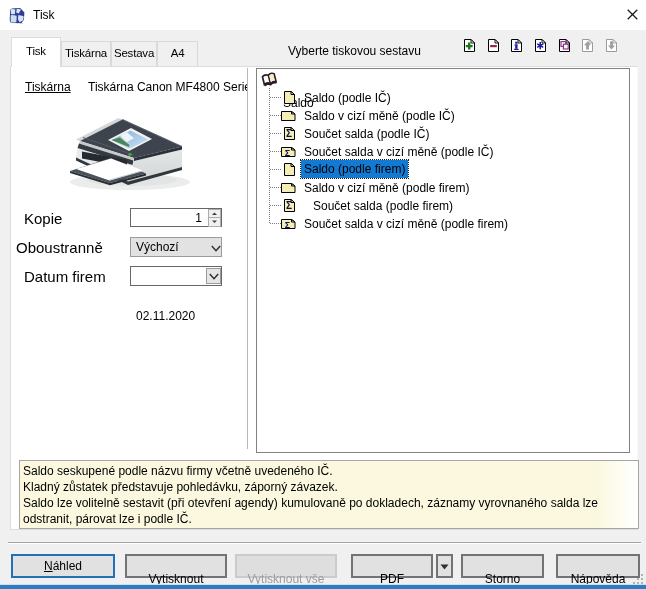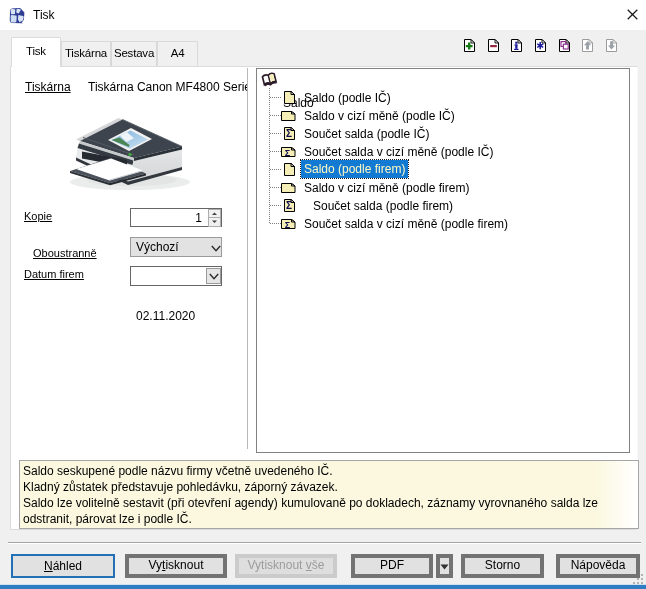--- a/index.html
+++ b/index.html
@@ -10,29 +10,29 @@
   .page{left:10px;top:66px;width:628px;height:464px;background:#fff;border:1px solid #dcdcdc;border-right-color:#f8f8f8;box-sizing:border-box;}
   .tab{box-sizing:border-box;text-align:center;font-size:11.5px;letter-spacing:-0.2px;}
   .tab-active{left:11px;top:37px;width:50px;height:30px;background:#fff;border:1px solid #dcdcdc;border-bottom:none;z-index:3;padding-top:7px;}
   .tab-i{top:41px;height:25px;background:#f0f0f0;border:1px solid #d9d9d9;border-bottom:none;z-index:2;padding-top:5px;}
   .hdrtext{left:288px;top:44px;}
   .splitter{left:247px;top:68px;width:1px;height:381px;background:#b8b8b8;}
   .tree{left:256px;top:68px;width:374px;height:385px;background:#fff;border:1px solid #828282;box-sizing:border-box;}
   .vdot{width:1px;background-image:repeating-linear-gradient(to bottom,#7d7d7d 0 1px,transparent 1px 2px);}
   .hdot{height:1px;background-image:repeating-linear-gradient(to right,#7d7d7d 0 1px,transparent 1px 2px);}
   .trow{font-size:12px;white-space:nowrap;}
-  .sel{background:#127ad2;color:#fef9c3;outline:1px dotted #1b1b1b;padding:2px 3px;}
+  .sel{background:#127ad2;color:#000000;outline:1px dotted #1b1b1b;padding:2px 3px;}
   .ybox{left:19px;top:460px;width:620px;height:69px;box-sizing:border-box;border:1px solid #a6a6a6;background:linear-gradient(90deg,#fbf8df 0%,#fbf8df 93%,#ffffff 100%);padding:2px 0 0 3px;line-height:16px;font-size:12px;}
-  .btn{box-sizing:border-box;top:554px;height:24px;background:#e1e1e1;border:4px solid #737373;text-align:center;padding-top:0;font-size:12px;}
+  .btn{box-sizing:border-box;top:554px;height:24px;background:#e1e1e1;border:2px solid #737373;text-align:center;padding-top:16px;font-size:12px;}
   .btn-def{border:2px solid #2470b5;padding-top:3px;}
   .btn-dis{background:#dedede;border-color:#cbcbcb;color:#9c9c9c;}
   .sep{left:8px;top:542px;width:633px;height:1px;background:#a5a5a5;}
   .sep2{left:8px;top:543px;width:633px;height:1px;background:#ffffff;}
   .bluestrip{left:0;top:584px;width:646px;height:5px;background:linear-gradient(#cfe1f1 0 1px,#2e7cc1 1px 5px);}
-  .lbl{font-size:11px;text-decoration:underline;}
+  .lbl{font-size:15px;}
   .field{box-sizing:border-box;border:1px solid #666;background:#fff;}
   u{text-decoration:underline;}
 </style></head>
 <body>
 <div class="root">
 
   <div class="abs titlebar"></div>
   <svg class="abs" style="left:9px;top:6px" width="17" height="18" viewBox="0 0 17 18">
     <path d="M3,2.4 Q0.9,2.6 1.1,4.8 L0.7,14.2 Q0.7,16.8 3.1,17 L12.8,17.2 Q15,17.2 14.8,14.4 L15.5,5.4 L13.8,2.2 Q8,1.6 3,2.4 Z" fill="#2e3d93"></path>
     <path d="M10.8,1.6 L15.8,1.6 L15.8,7 Z" fill="#fff"></path>
@@ -45,20 +45,21 @@
   <div class="abs title-text">Tisk</div>
   <svg class="abs" style="left:627px;top:9px" width="11" height="11" viewBox="0 0 11 11">
     <path d="M0.7,0.7 L10.3,10.3 M10.3,0.7 L0.7,10.3" stroke="#1a1a1a" stroke-width="1.25" fill="none"></path>
   </svg>
 
   <div class="abs page"></div>
   <div class="abs tab tab-i" style="left:61px;width:50px;">Tiskárna</div>
   <div class="abs tab tab-i" style="left:111px;width:46px;">Sestava</div>
   <div class="abs tab tab-i" style="left:157px;width:41px;">A4</div>
   <div class="abs tab tab-active">Tisk</div>
+  <div class="abs hdrtext">Vyberte tiskovou sestavu</div>
 
   <svg class="abs" style="left:463px;top:38px" width="13" height="15" viewBox="0 0 13 15">
     <path d="M1.5,1.5 H8 L11.5,5 V13.5 H1.5 Z" fill="#fff" stroke="#000"></path>
     <path d="M8,1.5 V5 H11.5 Z" fill="#fff" stroke="#000" stroke-width="0.9"></path>
     <path d="M5,4.6 h2.4 v2.3 h2.2 v2.3 h-2.2 v2.3 h-2.4 v-2.3 h-2.2 v-2.3 h2.2 z" fill="#187a18"></path>
   </svg>
   <svg class="abs" style="left:487px;top:38px" width="13" height="15" viewBox="0 0 13 15">
     <path d="M1.5,1.5 H8 L11.5,5 V13.5 H1.5 Z" fill="#fff" stroke="#000"></path>
     <path d="M8,1.5 V5 H11.5 Z" fill="#fff" stroke="#000" stroke-width="0.9"></path>
     <rect x="3.2" y="7" width="6.6" height="2.2" fill="#992840"></rect>
@@ -154,21 +155,21 @@
   <div class="abs" style="left:130px;top:211px;width:72px;text-align:right;">1</div>
   <div class="abs" style="left:208px;top:209px;width:13px;height:17px;">
     <div style="box-sizing:border-box;width:13px;height:9px;background:#f0f0f0;border:1px solid #adadad;"></div>
     <div style="box-sizing:border-box;width:13px;height:9px;background:#f0f0f0;border:1px solid #adadad;border-top:none;"></div>
     <svg class="abs" style="left:3px;top:2.5px" width="7" height="12" viewBox="0 0 7 12">
       <path d="M3.5,0.5 L6,3 L1,3 Z" fill="#404040"></path>
       <path d="M3.5,11 L1,8.5 L6,8.5 Z" fill="#404040"></path>
     </svg>
   </div>
 
-  <div class="abs lbl" style="left:33px;top:239px;margin-top:8px;">Oboustranně</div>
+  <div class="abs lbl" style="left:16px;top:239px;">Oboustranně</div>
   <div class="abs" style="left:130px;top:237px;width:92px;height:20px;box-sizing:border-box;border:1px solid #9a9a9a;background:#e2e2e2;"></div>
   <div class="abs" style="left:136px;top:240px;">Výchozí</div>
   <svg class="abs" style="left:211px;top:245px" width="10" height="7" viewBox="0 0 10 7">
     <path d="M0.8,1 L5,5.6 L9.2,1" stroke="#2b2b2b" stroke-width="1.4" fill="none"></path>
   </svg>
 
   <div class="abs lbl" style="left:24px;top:268px;">Datum firem</div>
   <div class="abs field" style="left:130px;top:266px;width:92px;height:20px;"></div>
   <div class="abs" style="left:136px;top:270px;margin-top:39px;">02.11.2020</div>
   <div class="abs" style="left:206px;top:268px;width:15px;height:16px;box-sizing:border-box;background:#e6e6e6;border:1px solid #9a9a9a;"></div>

